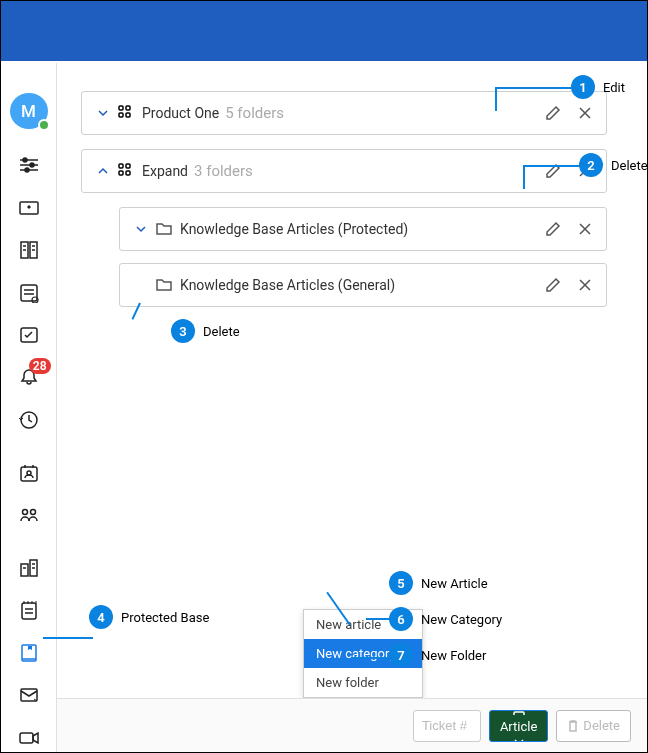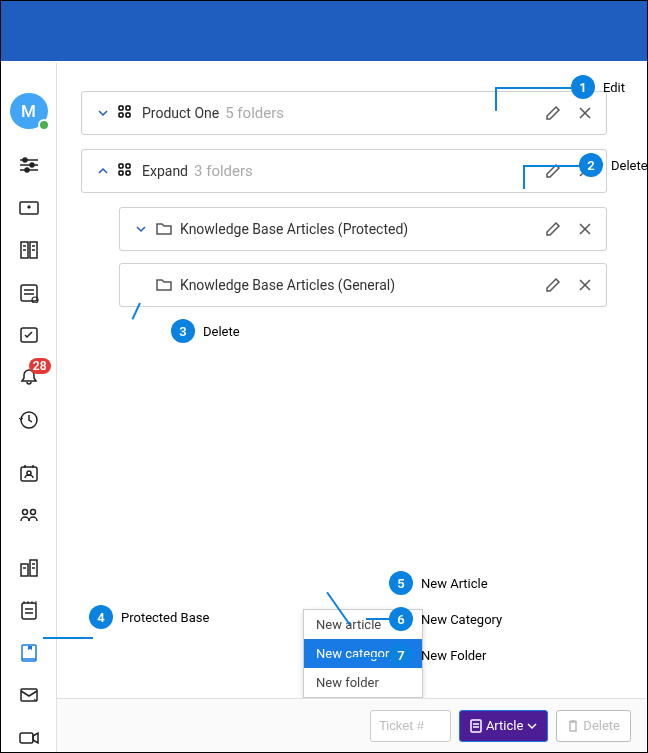--- a/index.html
+++ b/index.html
@@ -132,25 +132,25 @@
   border-radius: 3px;
   background: #fff;
   padding: 0 10px;
   display: flex; align-items: center;
   font-size: 13px;
   color: #999;
   cursor: pointer;
   gap: 4px;
 }
 .btn.dark { color: #444; border-color: #888; }
-.btn.primary { background: #4c1d95; border-color: #177ae5; color: #fff; }
+.btn.primary { background: #14532d; border-color: #177ae5; color: #fff; flex-direction: column; }
 .btn.disabled { color: #bbb; cursor: not-allowed; }
 .input {
   height: 32px;
-  width: 81px;
+  width: 68px;
   border: 1px solid #ccc;
   border-radius: 3px;
   padding: 0 8px;
   font-size: 13px;
   color: #888;
 }
 .input::placeholder { color: #bbb; }
 .dropdown {
   position: absolute;
   bottom: 54px;

